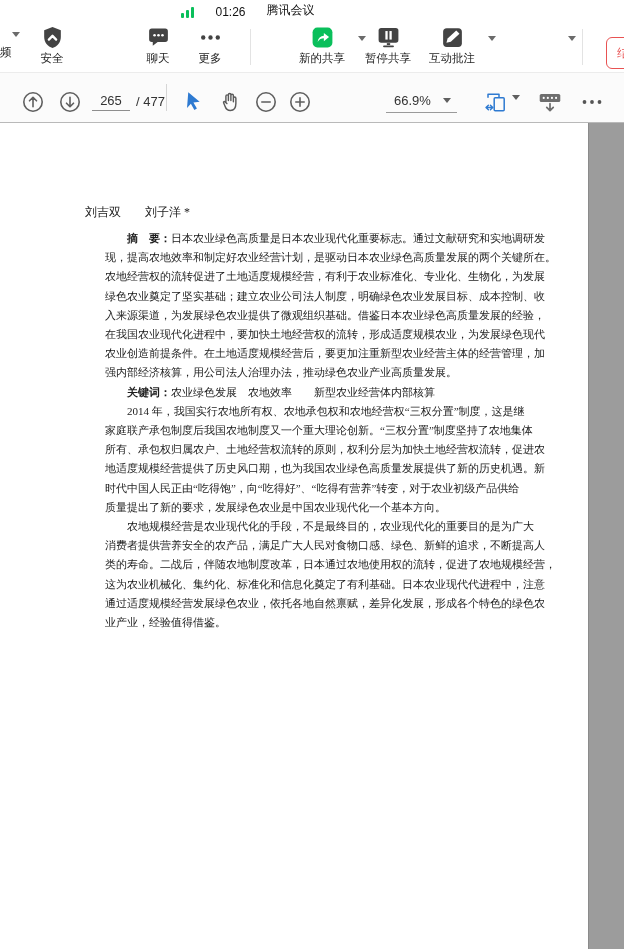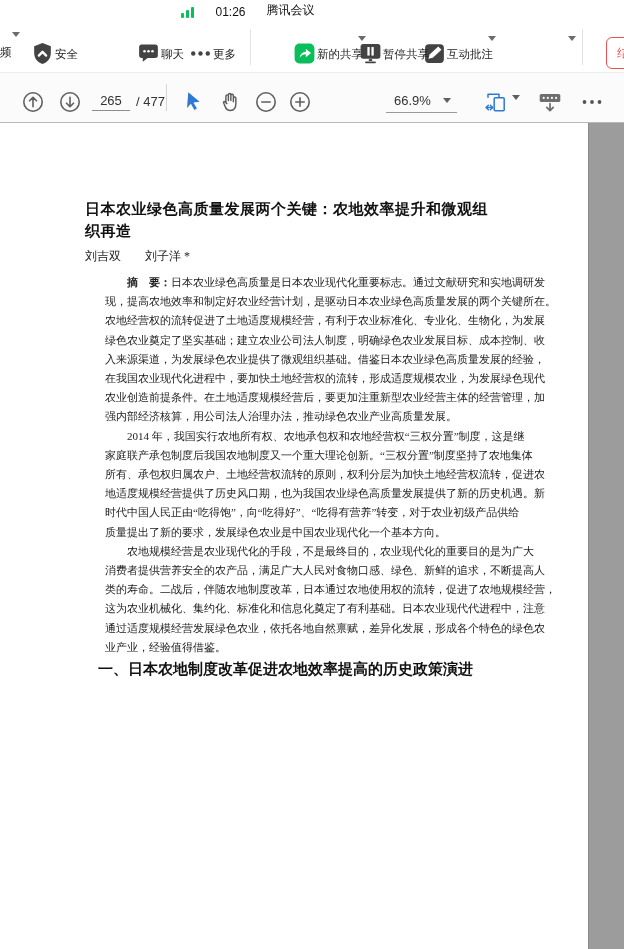--- a/index.html
+++ b/index.html
@@ -20,21 +20,21 @@
   .signal i{ display:block; width:3px; background:#0abf5b; border-radius:1px;}
   .signal i:nth-child(1){height:5px;} .signal i:nth-child(2){height:8px;} .signal i:nth-child(3){height:11px;}
   .status-time{ font-size:12px; color:#111; }
   .status-app{ font-size:12px; color:#111; }
 
   
   .meetingbar{
     position:absolute; top:20px; left:0; width:624px; height:53px;
     background:#fff; border-bottom:1px solid #ececec;
   }
-  .mt-item{ position:absolute; top:21px; display:flex; flex-direction:row; align-items:center; cursor:default;}
+  .mt-item{ position:absolute; top:5px; display:flex; flex-direction:column; align-items:center; cursor:default;}
   .mt-ic{ width:25px; height:25px; display:block; }
   .mt-ic svg{ width:25px; height:25px; display:block; }
   .mt-label{ margin-top:2px; font-size:11.5px; color:#1f1f1f; white-space:nowrap; line-height:13px;}
   .mt-caret{ position:absolute; width:0; height:0;
     border-left:4.5px solid transparent; border-right:4.5px solid transparent; border-top:5px solid #6b6b6b;}
   .mt-div{ position:absolute; top:9px; width:1px; height:36px; background:#e3e3e3; }
   .partial-video{ position:absolute; left:0px; top:25px; font-size:11.5px; color:#1f1f1f; }
   .end-btn{
     position:absolute; left:606px; top:17px; width:46px; height:32px;
     border:1px solid #e85252; border-radius:6px; background:#fff;
@@ -256,44 +256,42 @@
     <svg width="24" height="24" viewBox="0 0 24 24">
         <circle cx="4.5" cy="12" r="1.9" fill="#555"></circle>
         <circle cx="12" cy="12" r="1.9" fill="#555"></circle>
         <circle cx="19.5" cy="12" r="1.9" fill="#555"></circle>
       </svg>
   </div>
 </div>
 
 <div class="doc-wrap">
   <div class="page">
-    <div class="p-title">日本农业绿色高质量发展两个关键：农地效率提升和微观组
-织再造</div>
     <div class="p-authors">刘吉双　　刘子洋 *</div>
 
     <p class="body-p abstract"><span class="b-label">摘　要：</span><span>日本农业绿色高质量是日本农业现代化重要标志。通过文献研究和实地调研发
 现，提高农地效率和制定好农业经营计划，是驱动日本农业绿色高质量发展的两个关键所在。
 农地经营权的流转促进了土地适度规模经营，有利于农业标准化、专业化、生物化，为发展
 绿色农业奠定了坚实基础；建立农业公司法人制度，明确绿色农业发展目标、成本控制、收
 入来源渠道，为发展绿色农业提供了微观组织基础。借鉴日本农业绿色高质量发展的经验，
 在我国农业现代化进程中，要加快土地经营权的流转，形成适度规模农业，为发展绿色现代
 农业创造前提条件。在土地适度规模经营后，要更加注重新型农业经营主体的经营管理，加
 强内部经济核算，用公司法人治理办法，推动绿色农业产业高质量发展。</span></p>
 
+    <p class="body-p"><span class="b-label">关键词：</span><span>农业绿色发展　农地效率　　新型农业经营体内部核算</span></p>
 
     <p class="body-p">2014 年，我国实行农地所有权、农地承包权和农地经营权“三权分置”制度，这是继
 家庭联产承包制度后我国农地制度又一个重大理论创新。“三权分置”制度坚持了农地集体
 所有、承包权归属农户、土地经营权流转的原则，权利分层为加快土地经营权流转，促进农
 地适度规模经营提供了历史风口期，也为我国农业绿色高质量发展提供了新的历史机遇。新
 时代中国人民正由“吃得饱”，向“吃得好”、“吃得有营养”转变，对于农业初级产品供给
 质量提出了新的要求，发展绿色农业是中国农业现代化一个基本方向。</p>
     <p class="body-p">农地规模经营是农业现代化的手段，不是最终目的，农业现代化的重要目的是为广大
 消费者提供营养安全的农产品，满足广大人民对食物口感、绿色、新鲜的追求，不断提高人
 类的寿命。二战后，伴随农地制度改革，日本通过农地使用权的流转，促进了农地规模经营，
 这为农业机械化、集约化、标准化和信息化奠定了有利基础。日本农业现代代进程中，注意
 通过适度规模经营发展绿色农业，依托各地自然禀赋，差异化发展，形成各个特色的绿色农
 业产业，经验值得借鉴。</p>
 
-    <div class="sec-h">一、日本农地制度改革促进农地效率提高的历史政策演进</div>
 
   </div>
   <div class="scroll-strip"></div>
 </div>
 
 </body></html>

